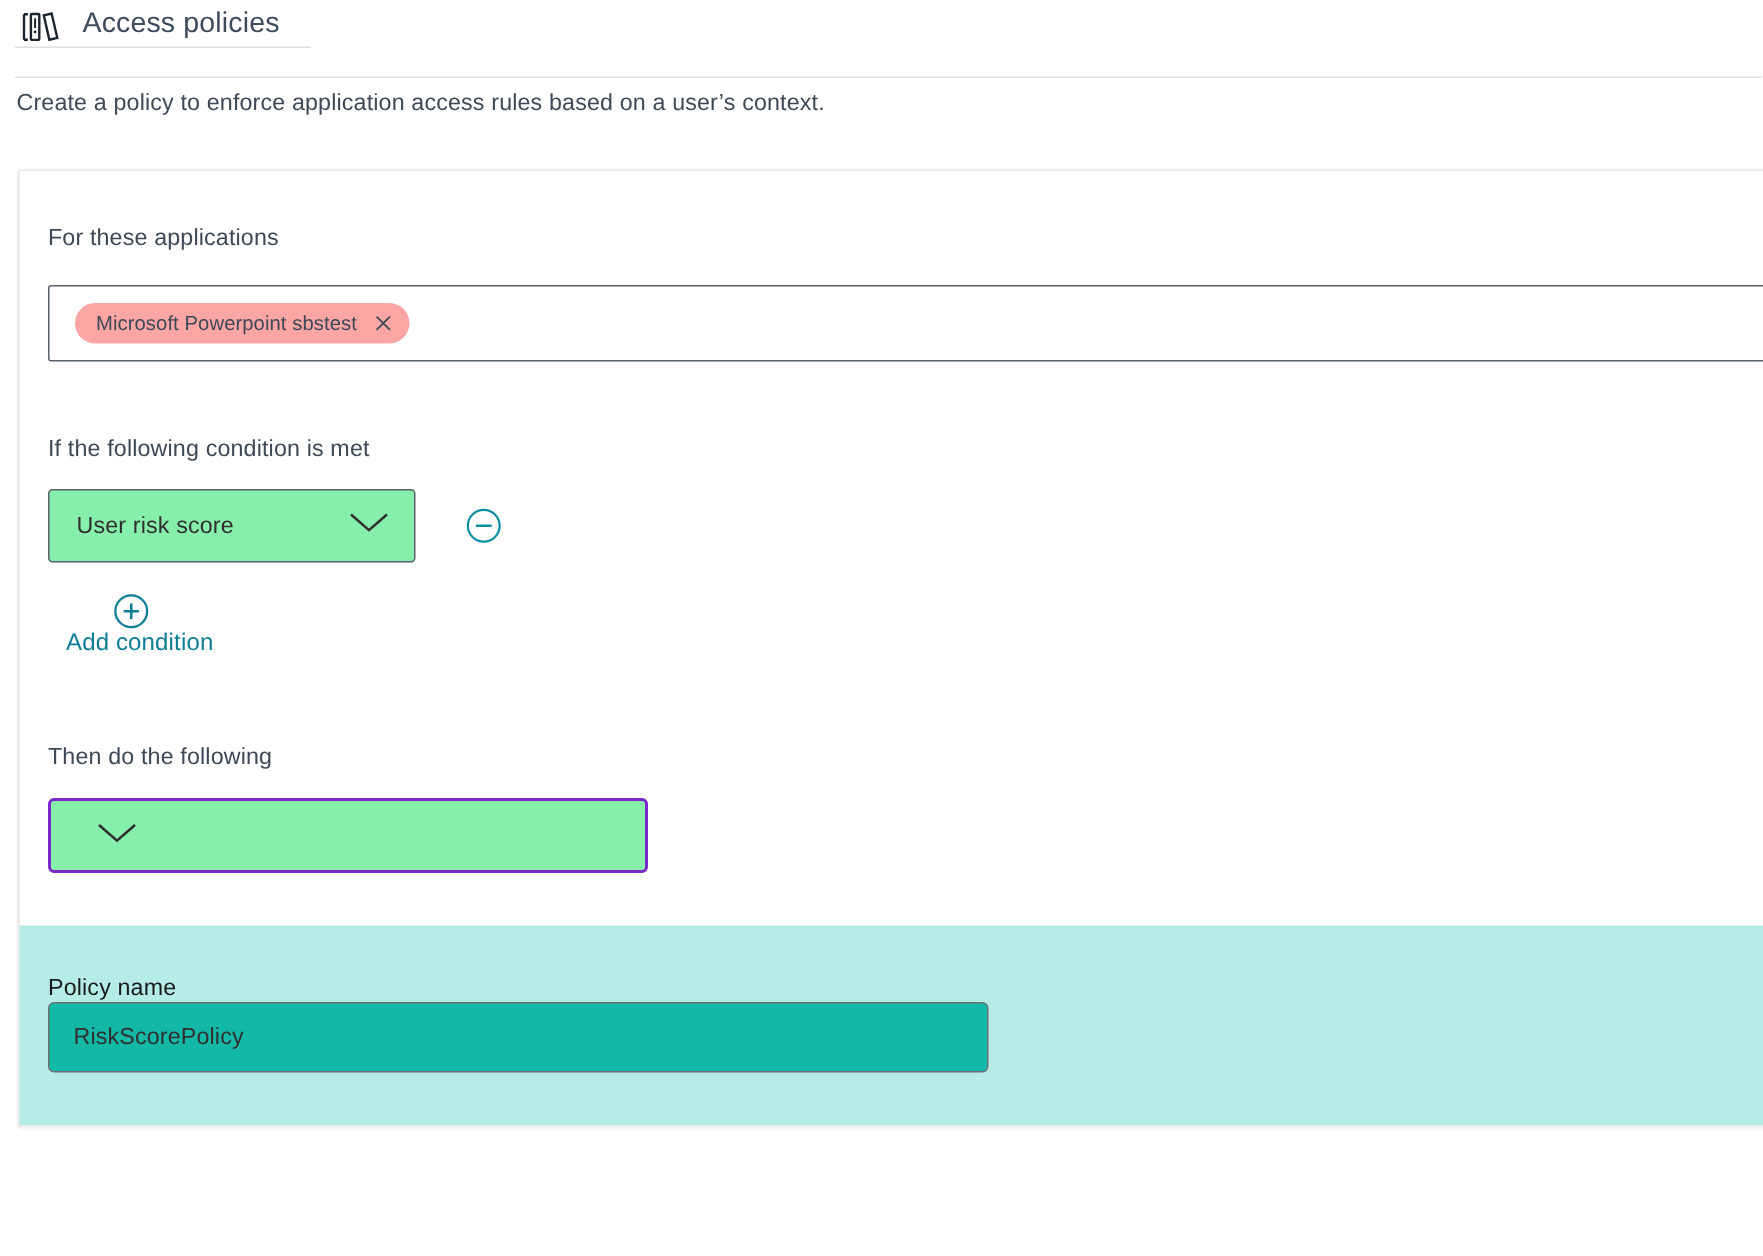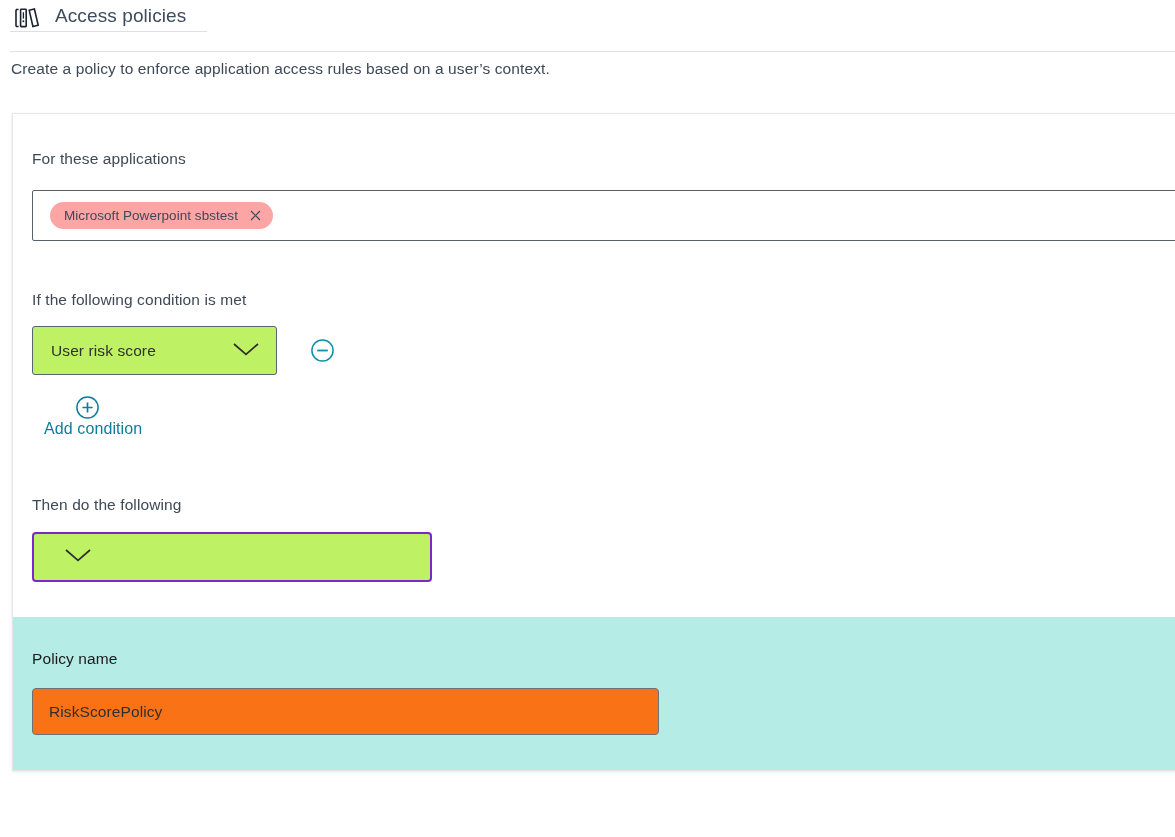--- a/index.html
+++ b/index.html
@@ -123,21 +123,21 @@
   .condition-row {
     margin-top: 17px;
     display: flex;
     align-items: center;
   }
   .select {
     position: relative;
     height: 49px;
     border: 1px solid #5b626c;
     border-radius: 3px;
-    background: #bef264;
+    background: #86efac;
     display: flex;
     align-items: center;
     padding: 0 16px 0 18px;
     font-size: 15.5px;
     color: #2f2f2f;
     cursor: pointer;
   }
   .select-value { flex: 1 1 auto; letter-spacing: .1px; }
   .select .chev { flex: 0 0 auto; margin-left: 12px; }
   .select-type { width: 245px; }
@@ -182,24 +182,23 @@
   .policy-band {
     background: #b5ece6;
     padding: 33px 0 35px 19px;
   }
   .policy-label {
     font-size: 15.5px;
     color: #1a1a1a;
     letter-spacing: .1px;
   }
   .policy-input {
-    margin-top: 20px;
     width: 627px;
     height: 47px;
-    background: #f97316;
+    background: #14b8a6;
     border: 1px solid #6b7178;
     border-radius: 4px;
     display: flex;
     align-items: center;
     padding-left: 16px;
     font-size: 15.5px;
     color: #2f2f2f;
     letter-spacing: .1px;
   }
 </style>

